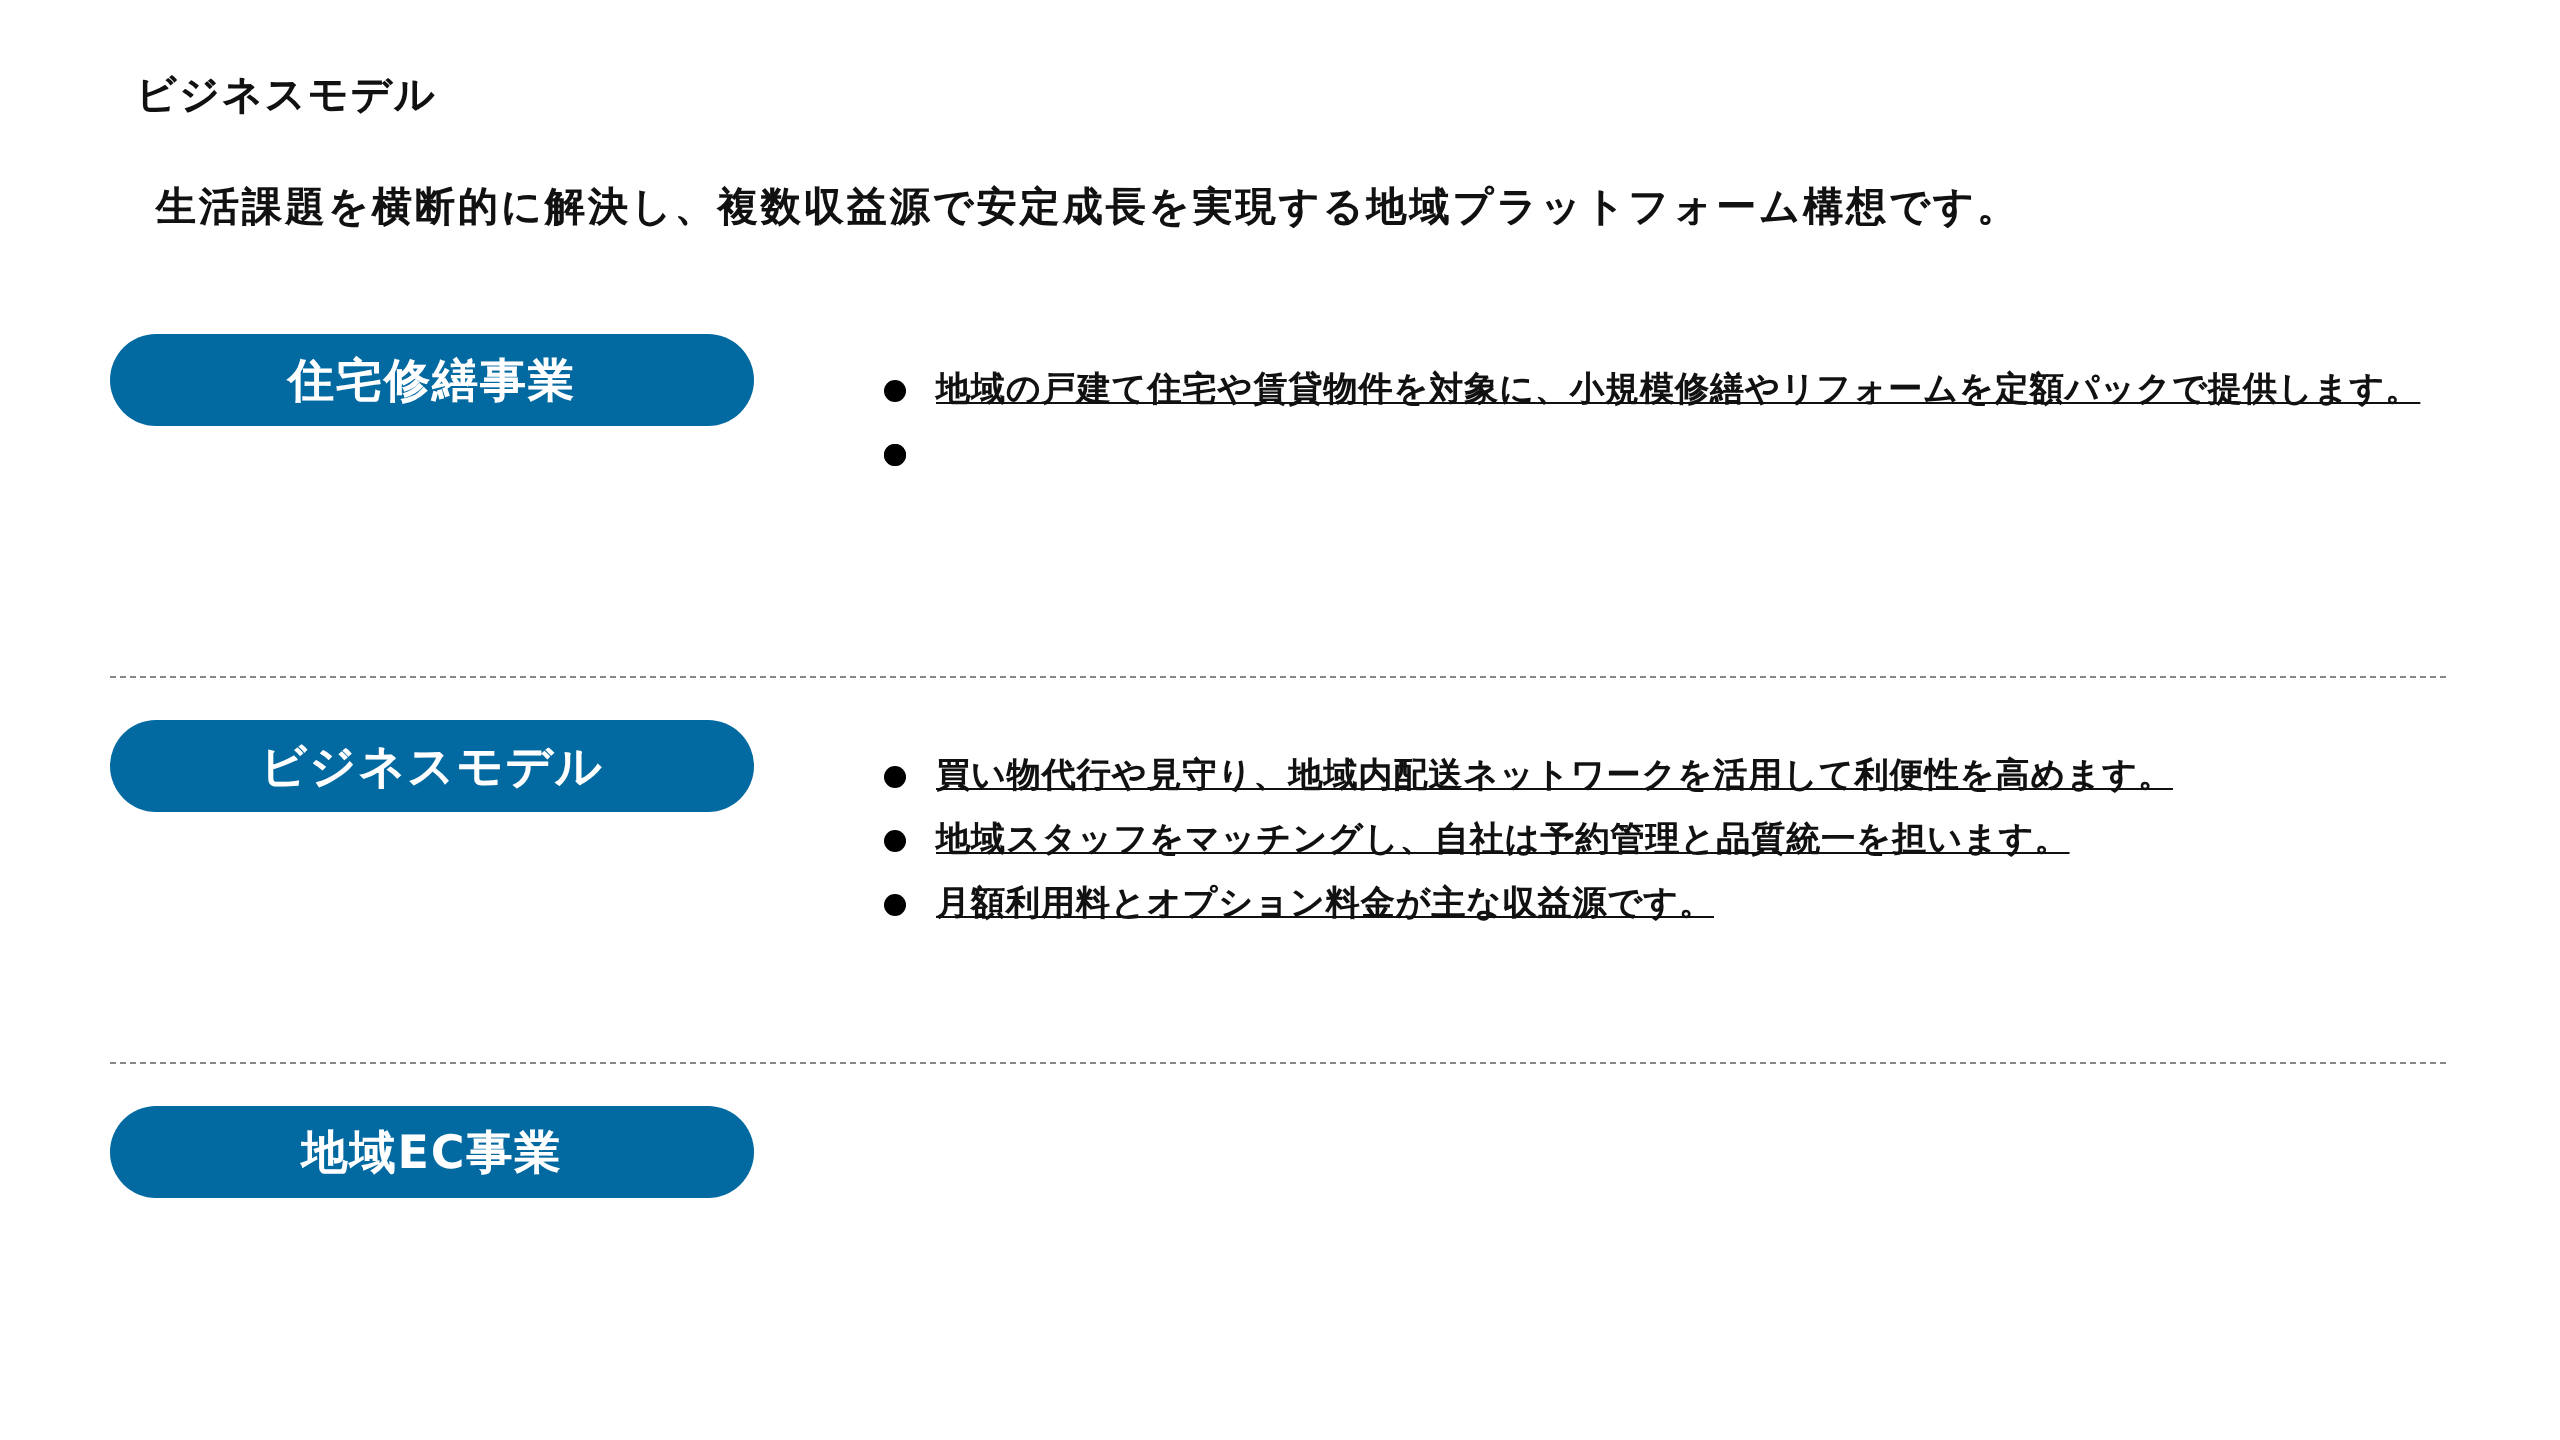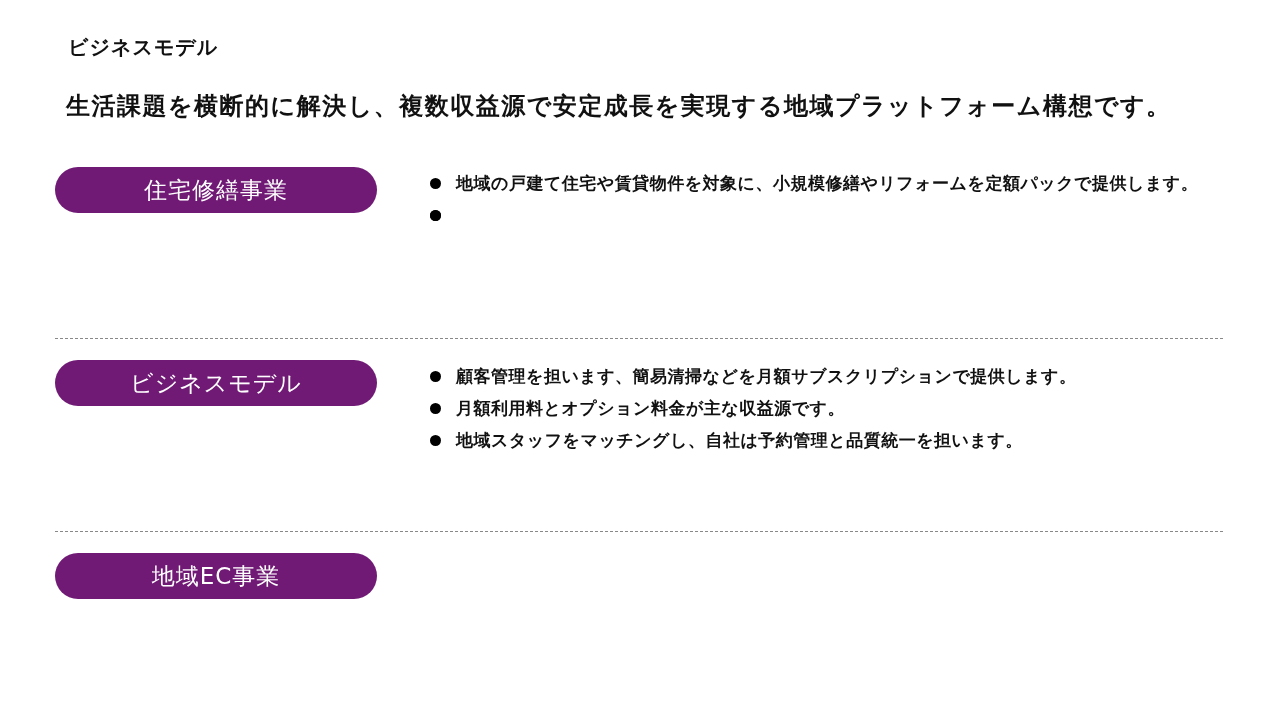--- a/index.html
+++ b/index.html
@@ -1,24 +1,24 @@
 <!DOCTYPE html>
 <html><head>
 <meta charset="utf-8">
 <style>
   html, body { margin: 0; padding: 0; background: #ffffff; }
   body { width: 1280px; height: 720px; position: relative; overflow: hidden;
          font-family: "DejaVu Sans", "Liberation Sans", sans-serif; color: #111; }
   .label { position: absolute; left: 68px; top: 34px; font-size: 20px; font-weight: bold; letter-spacing: 1px; }
-  .title { position: absolute; left: 66px; top: 90px; font-size: 24px; font-weight: bold; letter-spacing: 1.5px; white-space: nowrap; }
+  .title { position: absolute; left: 78px; top: 90px; font-size: 20px; font-weight: bold; letter-spacing: 1.5px; white-space: nowrap; }
   .section { position: absolute; left: 55px; width: 1168px; }
   .pill { position: absolute; left: 0; top: 0; width: 322px; height: 46px; border-radius: 23px;
-          background: #701a75; color: #fff; font-size: 23px; font-weight: normal; letter-spacing: 1px;
+          background: #0369a1; color: #fff; font-size: 23px; font-weight: bold; letter-spacing: 1px;
           display: flex; align-items: center; justify-content: center; }
-  .bullets { position: absolute; left: 373px; top: 4px; width: 790px; list-style: none; margin: 0; padding: 0; }
+  .bullets { position: absolute; left: 373px; top: 4px; width: 790px; list-style: none; margin: 12px; padding: 0; text-decoration: underline; }
   .bullets li { position: relative; padding-left: 28px; font-size: 17px; font-weight: bold; line-height: 24px; margin-bottom: 8px; letter-spacing: 0.5px; }
   .bullets li .dot { position: absolute; left: 2px; top: 7px; width: 11px; height: 11px; border-radius: 50%; background: #000; }
   .divider { position: absolute; left: 55px; width: 1168px; height: 0; border-top: 1px dashed #888; }
 </style>
 </head>
 <body>
 
 <div class="label">ビジネスモデル</div>
 <div class="title">生活課題を横断的に解決し、複数収益源で安定成長を実現する地域プラットフォーム構想です。</div>
 
@@ -29,23 +29,23 @@
     <li><span class="dot"></span></li>
     <li><span class="dot"></span></li>
   </ul>
 </div>
 
 <div class="divider" style="top:338px;"></div>
 
 <div class="section" style="top:360px;">
   <div class="pill">ビジネスモデル</div>
   <ul class="bullets">
-    <li><span class="dot"></span><span>顧客管理を担います、簡易清掃などを月額サブスクリプションで提供します。</span></li>
+    <li><span class="dot"></span><span>買い物代行や見守り、地域内配送ネットワークを活用して利便性を高めます。</span></li>
+    <li><span class="dot"></span><span>地域スタッフをマッチングし、自社は予約管理と品質統一を担います。</span></li>
     <li><span class="dot"></span><span>月額利用料とオプション料金が主な収益源です。</span></li>
-    <li><span class="dot"></span><span>地域スタッフをマッチングし、自社は予約管理と品質統一を担います。</span></li>
   </ul>
 </div>
 
 <div class="divider" style="top:531px;"></div>
 
 <div class="section" style="top:553px;">
   <div class="pill">地域EC事業</div>
   <ul class="bullets">
   </ul>
 </div>

